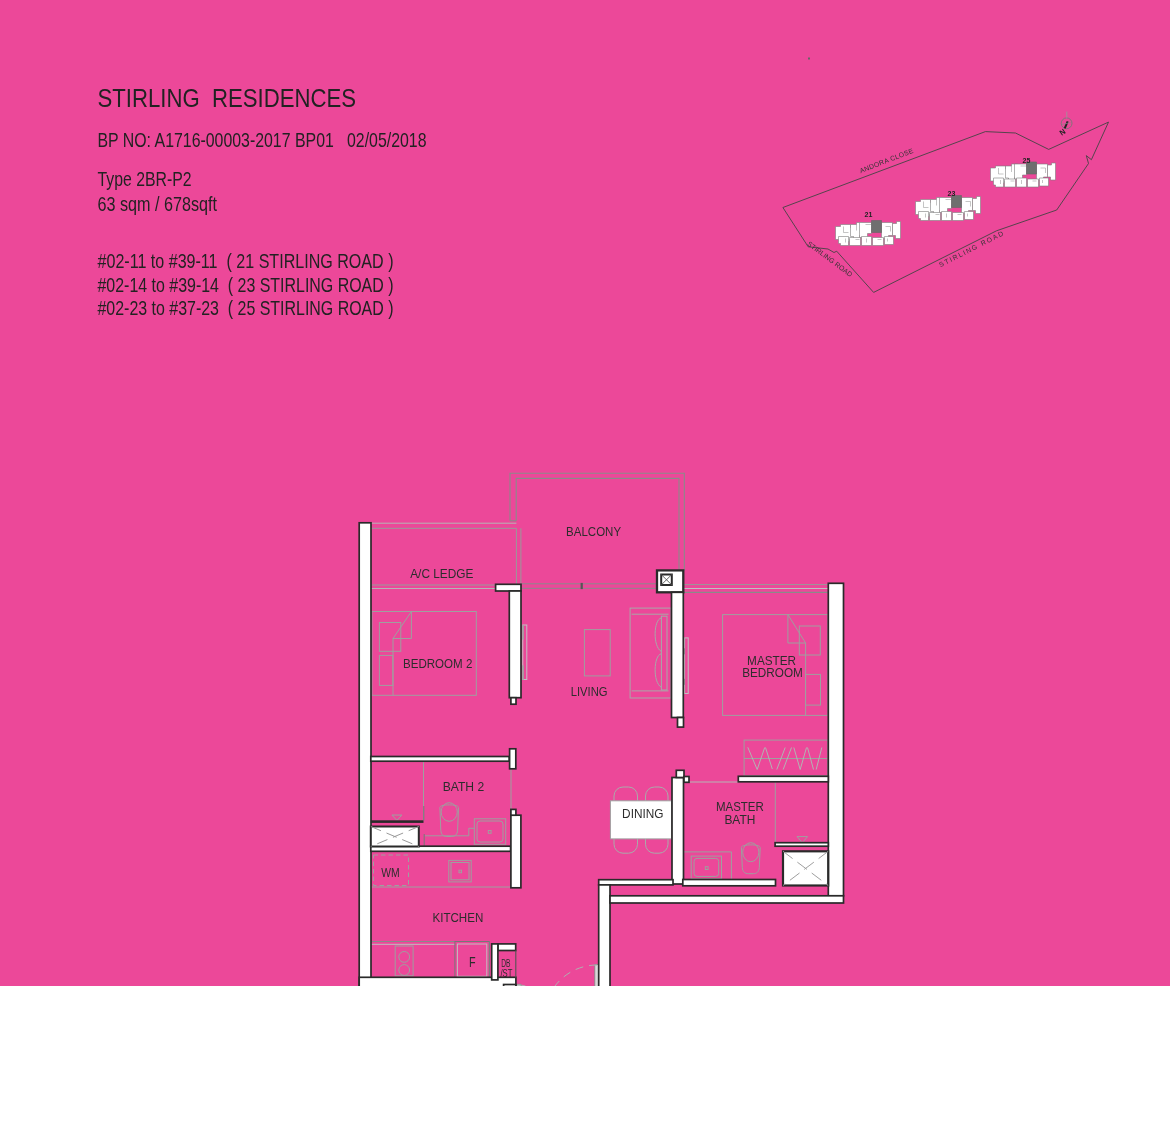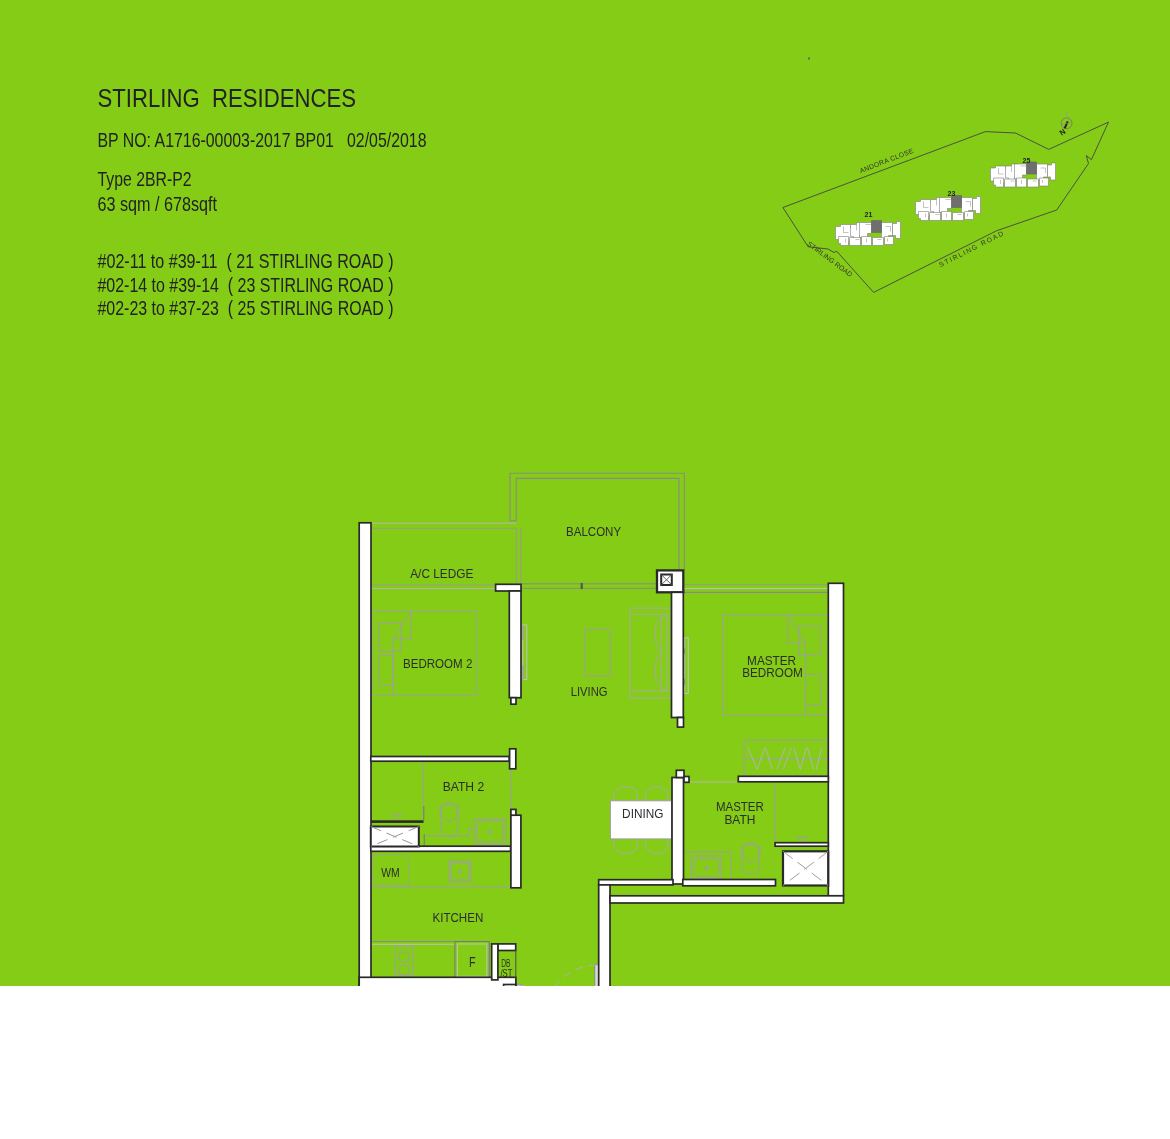--- a/index.html
+++ b/index.html
@@ -1,16 +1,16 @@
 <!DOCTYPE html>
 <html><head>
 <meta charset="utf-8">
 <style>
   html,body{margin:0;padding:0;background:#fff;}
-  .page{position:relative;width:1170px;height:986px;background:#84cc16;overflow:hidden;
+  .page{position:relative;width:1170px;height:986px;background:#ec4899;overflow:hidden;
         font-family:"Liberation Sans", sans-serif;
         transform:translateZ(0); will-change:transform;}
   svg text{font-family:"Liberation Sans", sans-serif;}
 </style>
 </head>
 <body>
 <div class="page">
 <svg width="1170" height="1139" viewBox="0 0 1170 1139" fill="none">
 
 <g fill="#222" stroke="none">

